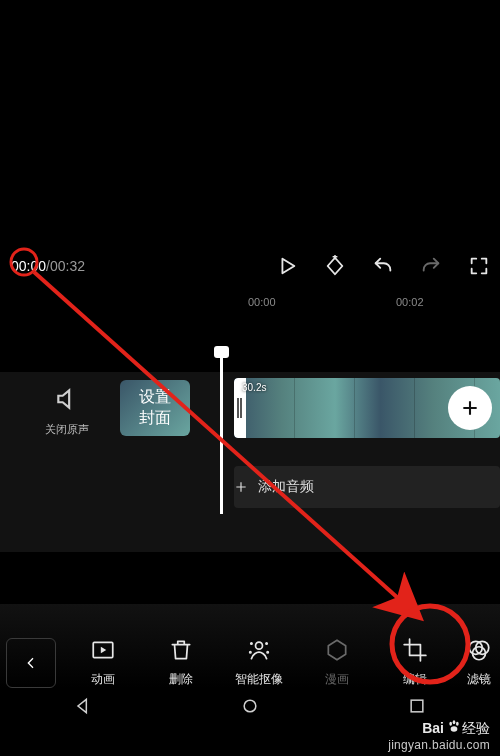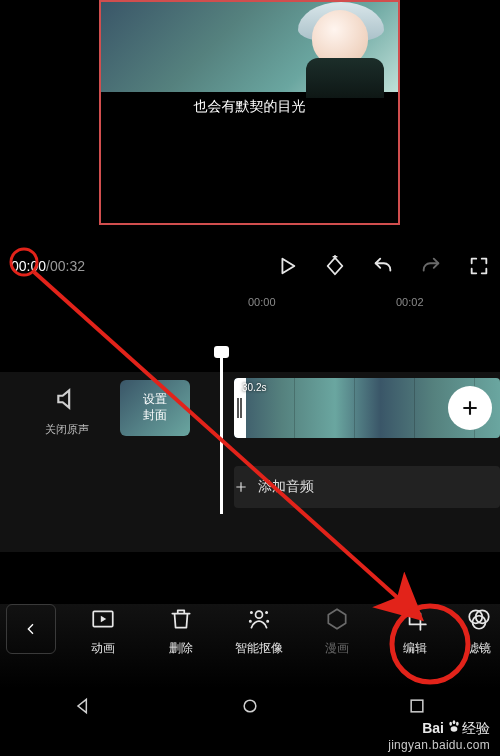--- a/index.html
+++ b/index.html
@@ -27,39 +27,39 @@
   
   .ruler{position:absolute;left:0;right:0;top:292px;height:28px;background:#000;}
   .ruler .tick{position:absolute;top:4px;font-size:11px;color:#8a8a8a;}
 
   
   .tl{position:absolute;left:0;right:0;top:372px;height:180px;background:#121212;}
   .mute-col{position:absolute;left:42px;top:14px;width:50px;text-align:center;}
   .mute-col svg{width:26px;height:26px;stroke:#cfcfcf;fill:none;stroke-width:2;}
   .mute-lbl{font-size:11px;color:#bdbdbd;margin-top:6px;}
 
-  .cover-btn{position:absolute;left:120px;top:8px;width:70px;height:56px;border-radius:6px;background:linear-gradient(135deg,#3a5668,#6aa6a0);display:flex;align-items:center;justify-content:center;flex-direction:column;font-size:12px;color:#fff;line-height:1.3;}
+  .cover-btn{position:absolute;left:120px;top:8px;width:70px;height:56px;border-radius:6px;background:linear-gradient(135deg,#3a5668,#6aa6a0);display:flex;align-items:center;justify-content:center;flex-direction:column;font-size:16px;color:#fff;line-height:1.3;}
 
   .clip{position:absolute;left:234px;top:6px;right:0;height:60px;border-radius:4px;overflow:hidden;background:linear-gradient(90deg,#3a5668 0%,#55817e 18%,#6aa6a0 38%,#3a5668 55%,#55817e 75%,#6aa6a0 100%);}
   .clip .stripe{position:absolute;top:0;bottom:0;width:1px;background:rgba(0,0,0,.18);}
   .clip .dur{position:absolute;left:8px;top:4px;font-size:10px;color:#fff;text-shadow:0 0 3px #000;}
   .clip .handle{position:absolute;left:0;top:0;width:12px;height:60px;background:#fff;border-top-left-radius:4px;border-bottom-left-radius:4px;}
   .clip .handle:after{content:"";position:absolute;left:5px;top:20px;width:2px;height:20px;background:#555;box-shadow:3px 0 0 #555;left:3px;}
 
   .plus-btn{position:absolute;right:8px;top:14px;width:44px;height:44px;border-radius:22px;background:#fff;display:flex;align-items:center;justify-content:center;}
   .plus-btn svg{width:20px;height:20px;stroke:#111;stroke-width:2.5;}
 
   .addaudio{position:absolute;left:234px;right:0;top:94px;height:42px;background:#222;border-radius:4px;display:flex;align-items:center;gap:10px;font-size:14px;color:#ddd;}
   .addaudio svg{width:14px;height:14px;stroke:#ddd;stroke-width:2;}
 
   .playhead{position:absolute;left:220px;top:-18px;width:3px;height:160px;background:#fff;}
   .playhead:before{content:"";position:absolute;left:-6px;top:-8px;width:15px;height:12px;background:#fff;border-radius:3px;}
 
   
-  .toolbar{position:absolute;left:0;right:0;bottom:68px;height:84px;background:linear-gradient(#121212,#000);display:flex;align-items:flex-start;}
+  .toolbar{position:absolute;left:0;right:0;bottom:68px;height:84px;background:linear-gradient(#121212,#000);display:flex;align-items:flex-end;}
   .back-btn{width:48px;height:48px;margin-left:6px;border:1px solid #3a3a3a;border-radius:6px;display:flex;align-items:center;justify-content:center;flex:0 0 auto;}
   .back-btn svg{width:16px;height:16px;stroke:#fff;stroke-width:2;fill:none;}
   .tools{flex:1;display:flex;overflow:hidden;padding-left:8px;}
   .tool{width:78px;flex:0 0 78px;display:flex;flex-direction:column;align-items:center;justify-content:center;color:#e6e6e6;}
   .tool.dim{color:#6a6a6a;}
   .tool .ti{width:30px;height:30px;display:flex;align-items:center;justify-content:center;}
   .tool .ti svg{width:26px;height:26px;stroke:currentColor;fill:none;stroke-width:1.6;stroke-linecap:round;stroke-linejoin:round;}
   .tool .tl-lbl{font-size:12px;margin-top:6px;}
 
   
@@ -75,31 +75,20 @@
   .wm .brand{font-size:14px;color:#e9e9e9;}
   .wm .brand b{font-weight:700;}
   .wm .paw{display:inline-block;vertical-align:-2px;margin-left:2px;}
   .wm .sub{font-size:12px;color:#c9c9c9;letter-spacing:.3px;}
 </style>
 </head>
 <body>
 
 <div id="stage">
 
-  <div class="preview">
-    <div class="preview-img">
-      <div class="anime-char">
-        <div class="hair"></div>
-          <div class="face"></div>
-          <div class="body"></div>
-      </div>
-    </div>
-    <div class="subtitle">也会有默契的目光</div>
-    <div class="preview-black"></div>
-  </div>
 
   <div class="playrow">
     <div class="timecode">
       <span class="cur">00:00</span><span>/</span><span>00:32</span>
     </div>
     <div class="pb-icons">
       <span class="ico">
           <svg viewBox="0 0 24 24">
             <path d="M7 4l13 8-13 8z"></path>
           </svg>

